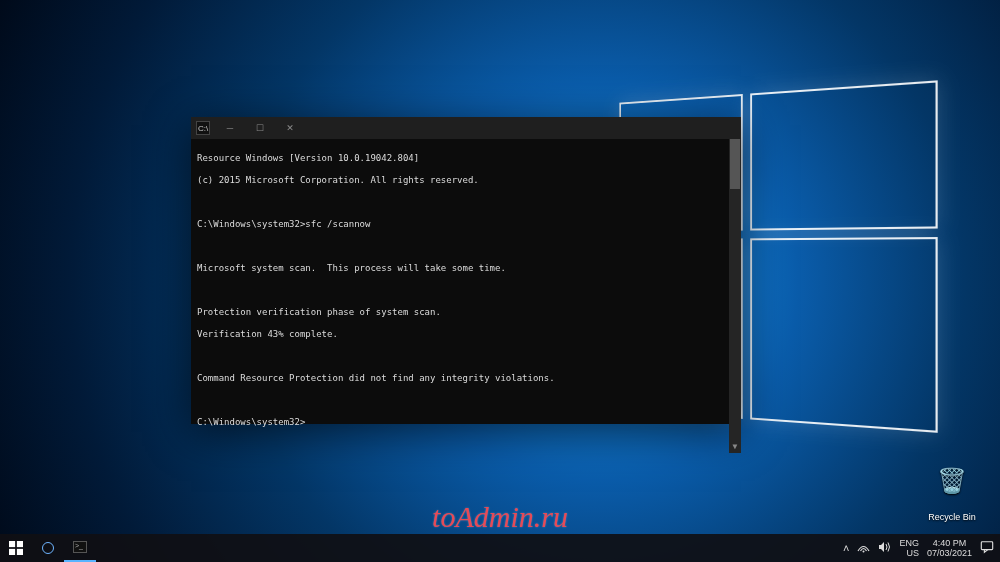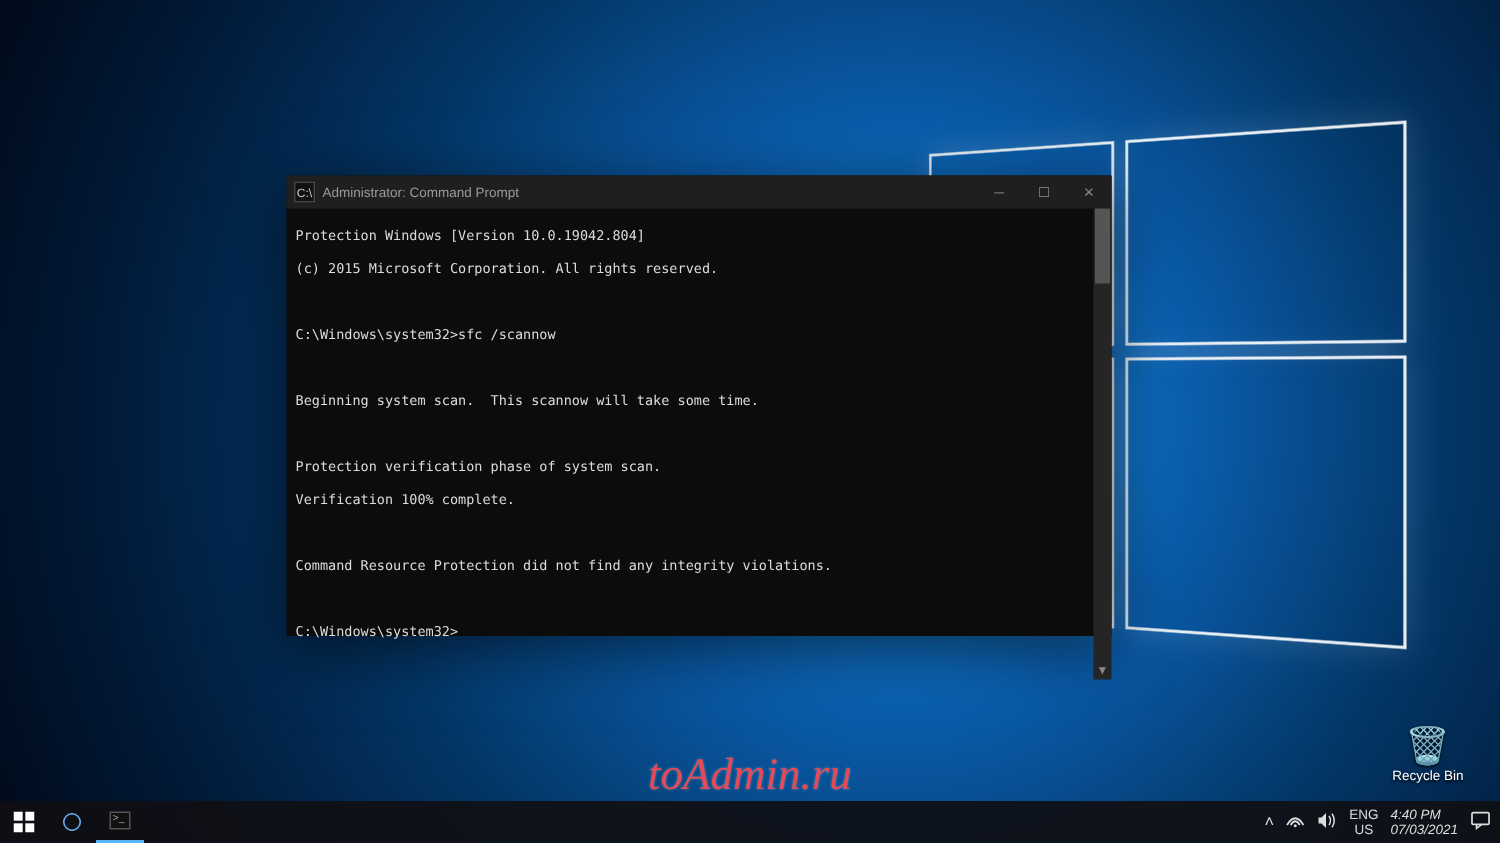--- a/index.html
+++ b/index.html
@@ -55,21 +55,21 @@
 .cmd-scroll .thumb{ position:absolute; top:0; left:1px; right:1px; height:50px; background:#555; }
 .cmd-scroll .arr{ position:absolute; left:0; right:0; height:12px; color:#888; font-size:8px; text-align:center; }
 .cmd-scroll .arr.down{ bottom:0; }
 
 
 .desktop-icon {
   position: absolute; right:18px; bottom:40px; width:60px;
   text-align:center; color:#fff; font-size:9px;
 }
 .desktop-icon .glyph { font-size:24px; line-height:1; text-shadow:0 1px 2px #000; }
-.desktop-icon .lbl { margin-top:2px; text-shadow:0 1px 2px #000; }
+.desktop-icon .lbl { margin-top:19px; text-shadow:0 1px 2px #000; }
 
 
 .watermark {
   position:absolute; left:50%; bottom:28px; transform:translateX(-50%);
   font-family: 'Segoe Script', cursive; font-style:italic;
   font-size:30px; color:#e64a57; text-shadow:0 0 2px rgba(255,255,255,0.3);text-align:right;
 }
 
 
 .taskbar {
@@ -79,60 +79,59 @@
 .taskbar .tb-btn {
   height:28px; min-width:32px; display:flex; align-items:center; justify-content:center;
   color:#dcdcdc; font-size:11px;
 }
 .taskbar .tb-btn.active { border-bottom:2px solid #59b4ff; }
 .taskbar .start svg { width:14px; height:14px; }
 .taskbar .start svg rect { fill:#fff; }
 .spacer { flex:1; }
 .tray { display:flex; align-items:center; gap:8px; padding:0 6px; color:#dcdcdc; font-size:9px; }
 .tray .tray-icon { font-size:11px; }
-.tray .lang { text-align:center; line-height:10px; }
-.tray .clock { text-align:left; line-height:10px;font-style:italic; }
+.tray .lang { text-align:right; line-height:10px; }
+.tray .clock { text-align:center; line-height:10px; }
 .tray .notif svg { width:14px; height:14px; stroke:#dcdcdc; fill:none; stroke-width:1.3; }
 </style>
 </head>
 <body>
 
 <div class="wp-logo">
   <div class="wp-pane wp-tl"></div>
   <div class="wp-pane wp-tr"></div>
   <div class="wp-pane wp-bl"></div>
   <div class="wp-pane wp-br"></div>
 </div>
 
 <div class="cmd-window">
   <div class="cmd-titlebar">
     <div class="ticon">C:\</div>
-    <div class="title">Administrator: Command Prompt</div>
     <div class="tbtn">─</div>
     <div class="tbtn">☐</div>
     <div class="tbtn close">✕</div>
   </div>
   <div class="cmd-body">
-<span>Protection Windows [Version 10.0.19042.804]</span>
+<span>Resource Windows [Version 10.0.19042.804]</span>
 
 <span>(c) 2015 Microsoft Corporation. All rights reserved.</span>
 
 <span></span>
 
 <span>C:\Windows\system32&gt;sfc /scannow</span>
 
 <span></span>
 
-<span>Beginning system scan.  This scannow will take some time.</span>
+<span>Microsoft system scan.  This process will take some time.</span>
 
 <span></span>
 
 <span>Protection verification phase of system scan.</span>
 
-<span>Verification 100% complete.</span>
+<span>Verification 43% complete.</span>
 
 <span></span>
 
 <span>Command Resource Protection did not find any integrity violations.</span>
 
 <span></span>
 
 <span>C:\Windows\system32&gt;</span>
     <div class="cmd-scroll">
       <div class="arr">▲</div>

